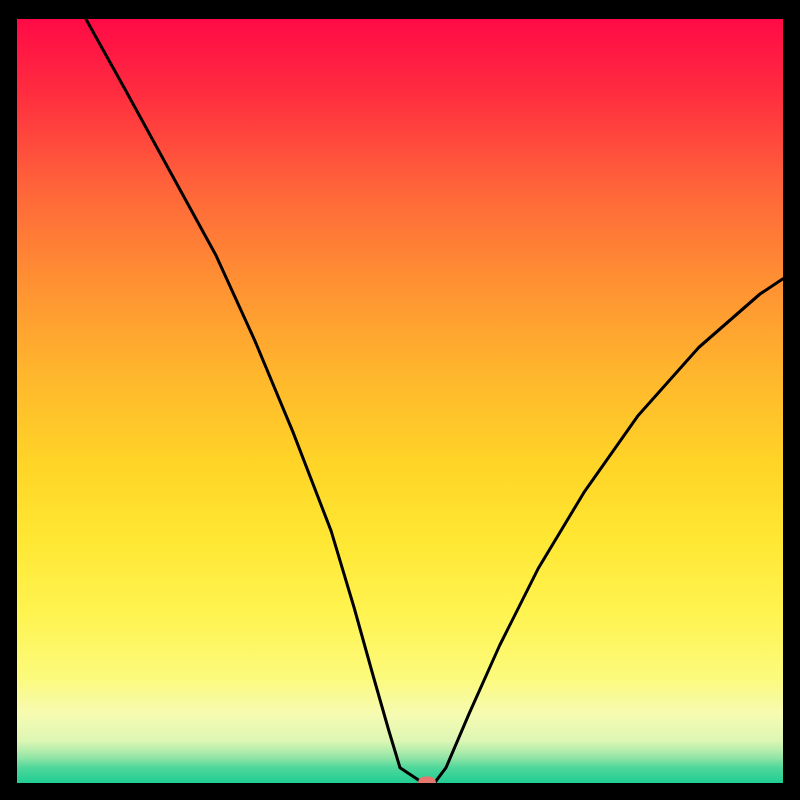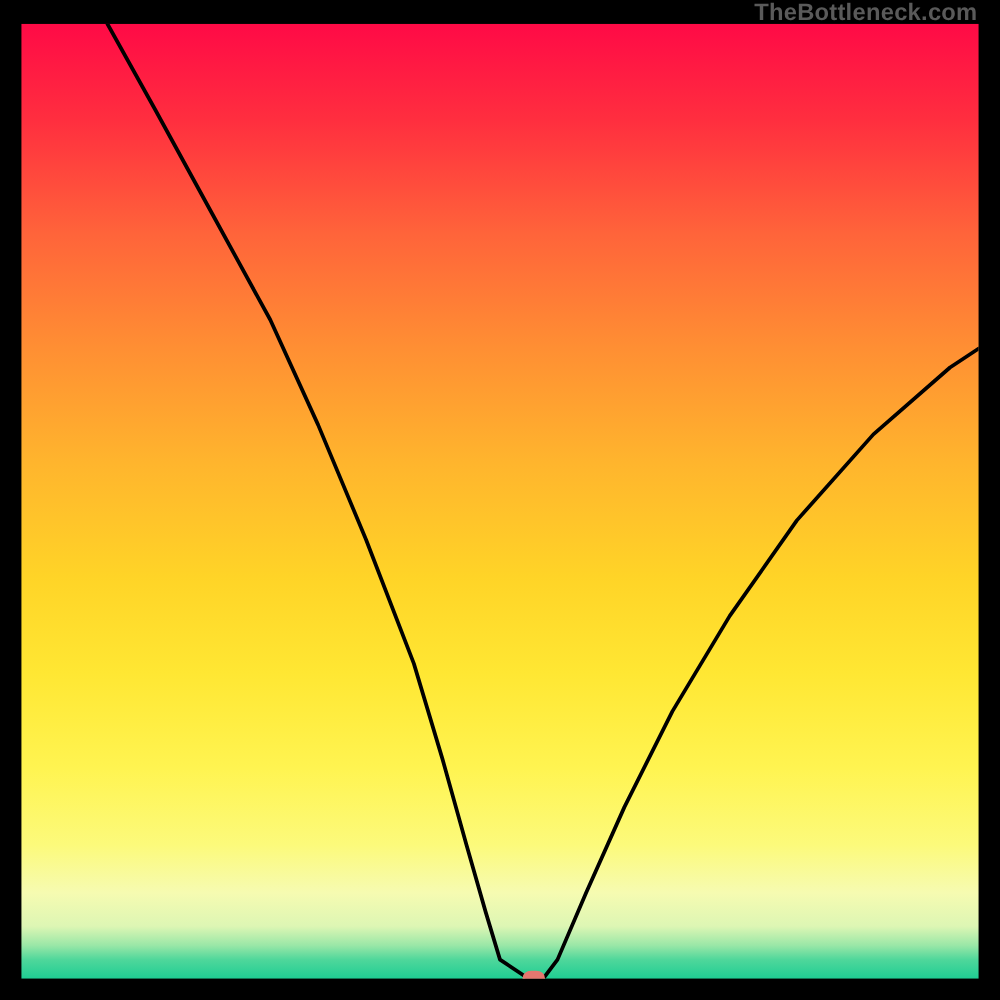--- a/index.html
+++ b/index.html
@@ -74,21 +74,20 @@
     height: 13px;
     background: #e5776f;
     border-radius: 7px / 6px;
     transform: translate(-50%, -50%);
   }
 </style>
 </head>
 <body>
 
 <div class="frame">
-  <div class="watermark">TheBottleneck.com</div>
   <div class="plot-area">
     <div class="gradient"></div>
     <svg class="curve" viewBox="0 0 766 764" preserveAspectRatio="none">
       <path id="curve-path" fill="none" stroke="#000" stroke-width="3" stroke-linejoin="round" stroke-linecap="round" d="M68.9 0.0 L107.2 68.8 L153.2 152.8 L199.2 236.8 L237.5 320.9 L275.8 412.6 L314.1 511.9 L337.0 588.3 L356.2 657.0 L371.5 710.5 L383.0 748.7 L406.0 764.0 L417.5 764.0 L429.0 748.7 L451.9 695.2 L482.6 626.5 L520.9 550.1 L566.8 473.7 L620.5 397.3 L681.7 328.5 L743.0 275.0 L766.0 259.8 "></path>
     </svg>
     <div id="marker" class="marker" style="left: 409.81px; top: 764px;"></div>
   </div>
 </div>
 
 </body></html>

